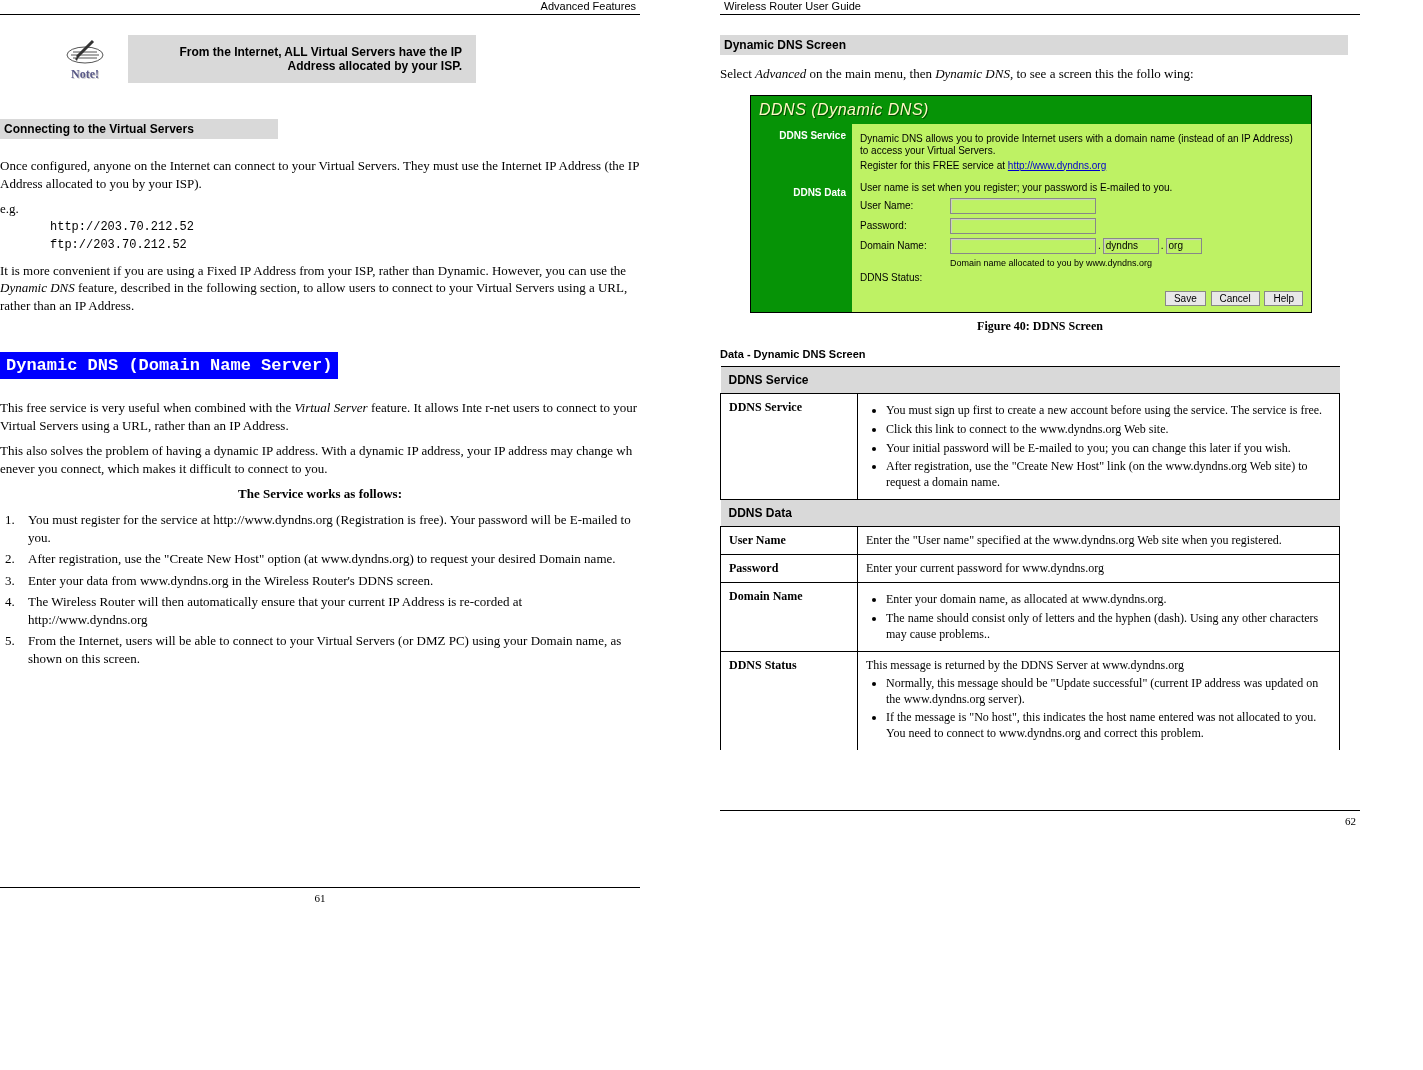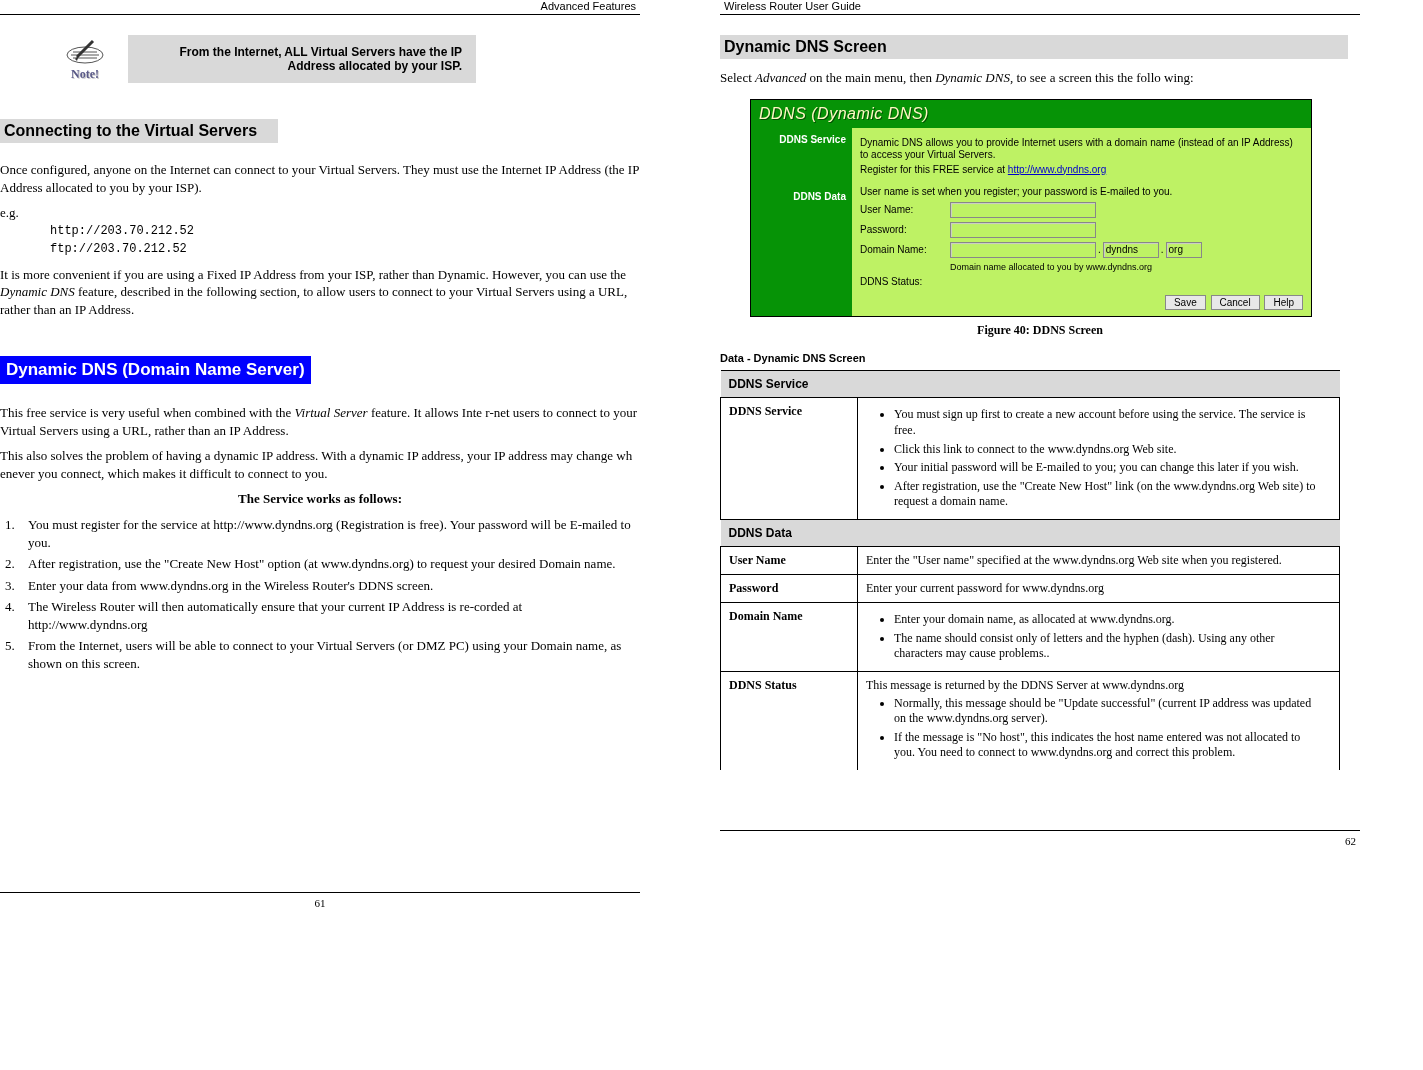--- a/index.html
+++ b/index.html
@@ -51,30 +51,30 @@
     padding: 10px 14px;
     font-family: Arial, sans-serif;
     font-size: 12px;
     font-weight: bold;
     width: 320px;
     text-align: right;
   }
   .h-gray {
     font-family: Arial, sans-serif;
     font-weight: bold;
-    font-size: 16px;
+    font-size: 12px;
     background: #d9d9d9;
     padding: 3px 4px;
     margin: 16px 0 10px 0;
     display:inline-block;
     min-width: 270px;
   }
   .h-gray-wide { width: 620px; display:block; min-width:auto;}
   .h-blue {
-    font-family: Liberation Sans, sans-serif;
+    font-family: Liberation Mono, monospace;
     font-weight: bold;
     font-size: 17px;
     color: #fff;
     background: #0000ff;
     padding: 4px 6px;
     margin: 30px 0 12px 0;
     display:inline-block;
   }
   p { margin: 8px 0; line-height: 1.35; }
   .mono {
@@ -166,21 +166,21 @@
   .data-table td { border: 1px solid #000; padding: 6px 8px; vertical-align: top;}
   .data-table .section-row td {
     background: #d9d9d9;
     font-family: Arial, sans-serif;
     font-weight: bold;
     border-left: none;
     border-right: none;
   }
   .data-table .label-cell { font-weight: bold; width: 120px;}
   .data-table ul { list-style: disc; padding-left: 20px; margin: 2px 0;}
-  .data-table ul li { margin: 3px 8px; line-height:1.3;}
+  .data-table ul li { margin: 3px 0; line-height:1.3;}
   .h-sub {
     font-family: Arial, sans-serif;
     font-weight: bold;
     font-size: 11px;
     margin: 14px 0 6px 0;
   }
 </style>
 </head>
 <body>
 

